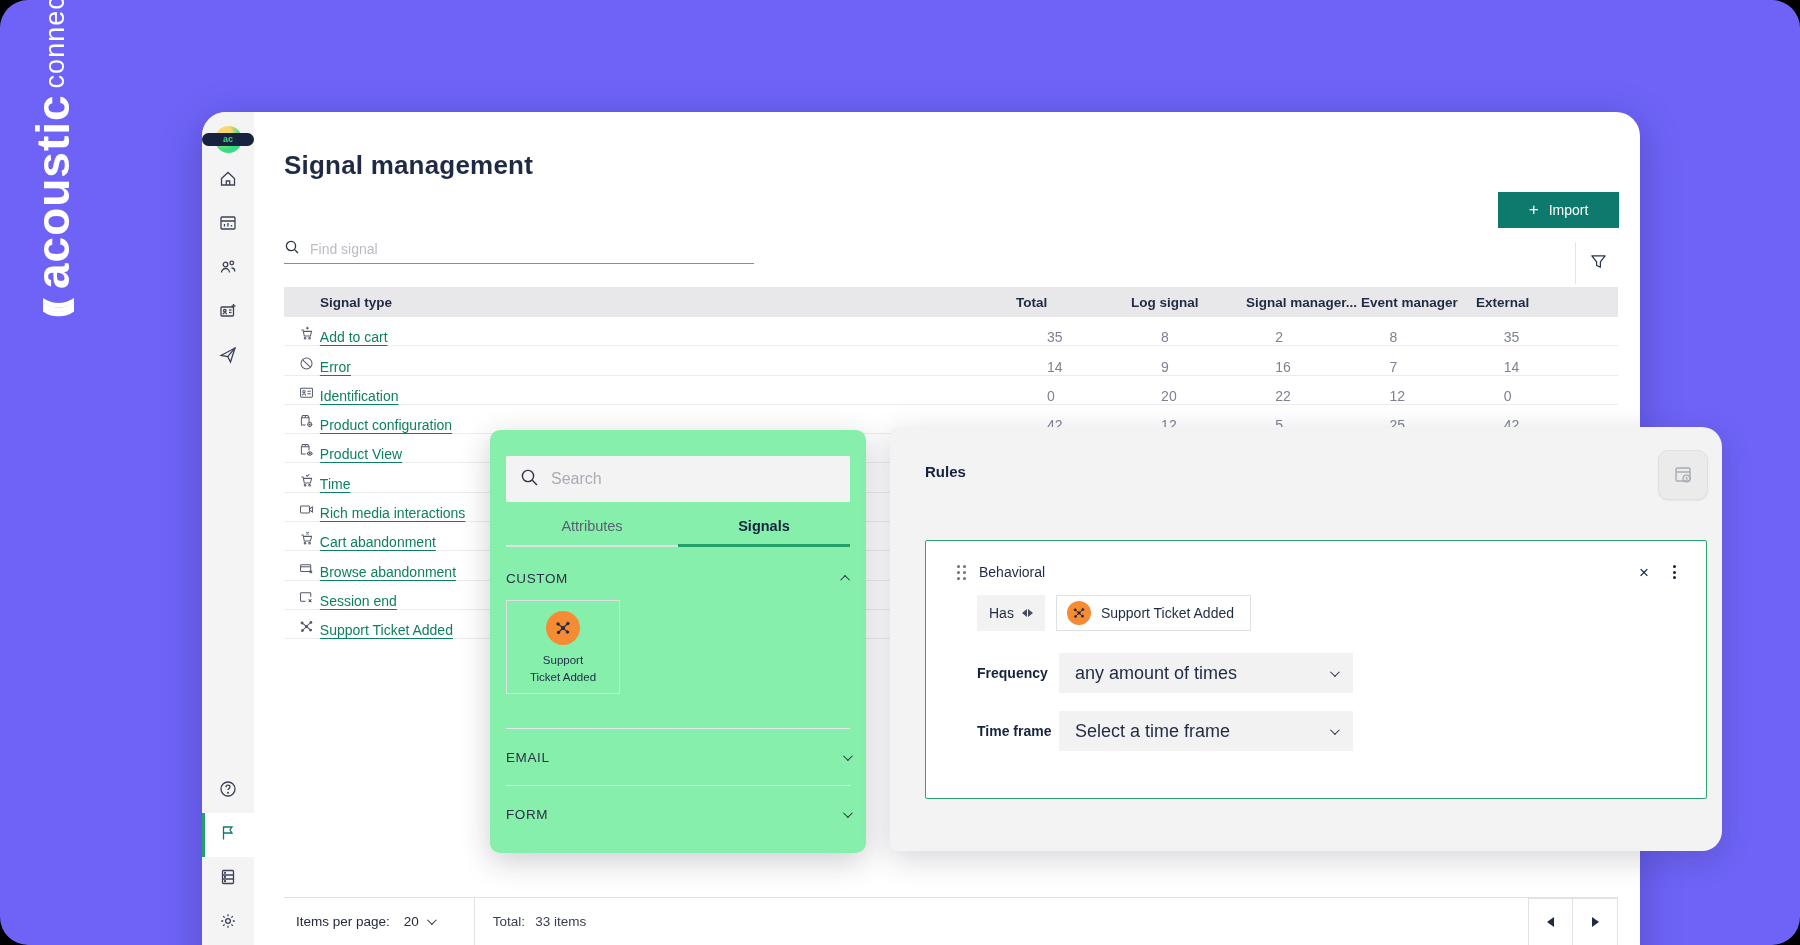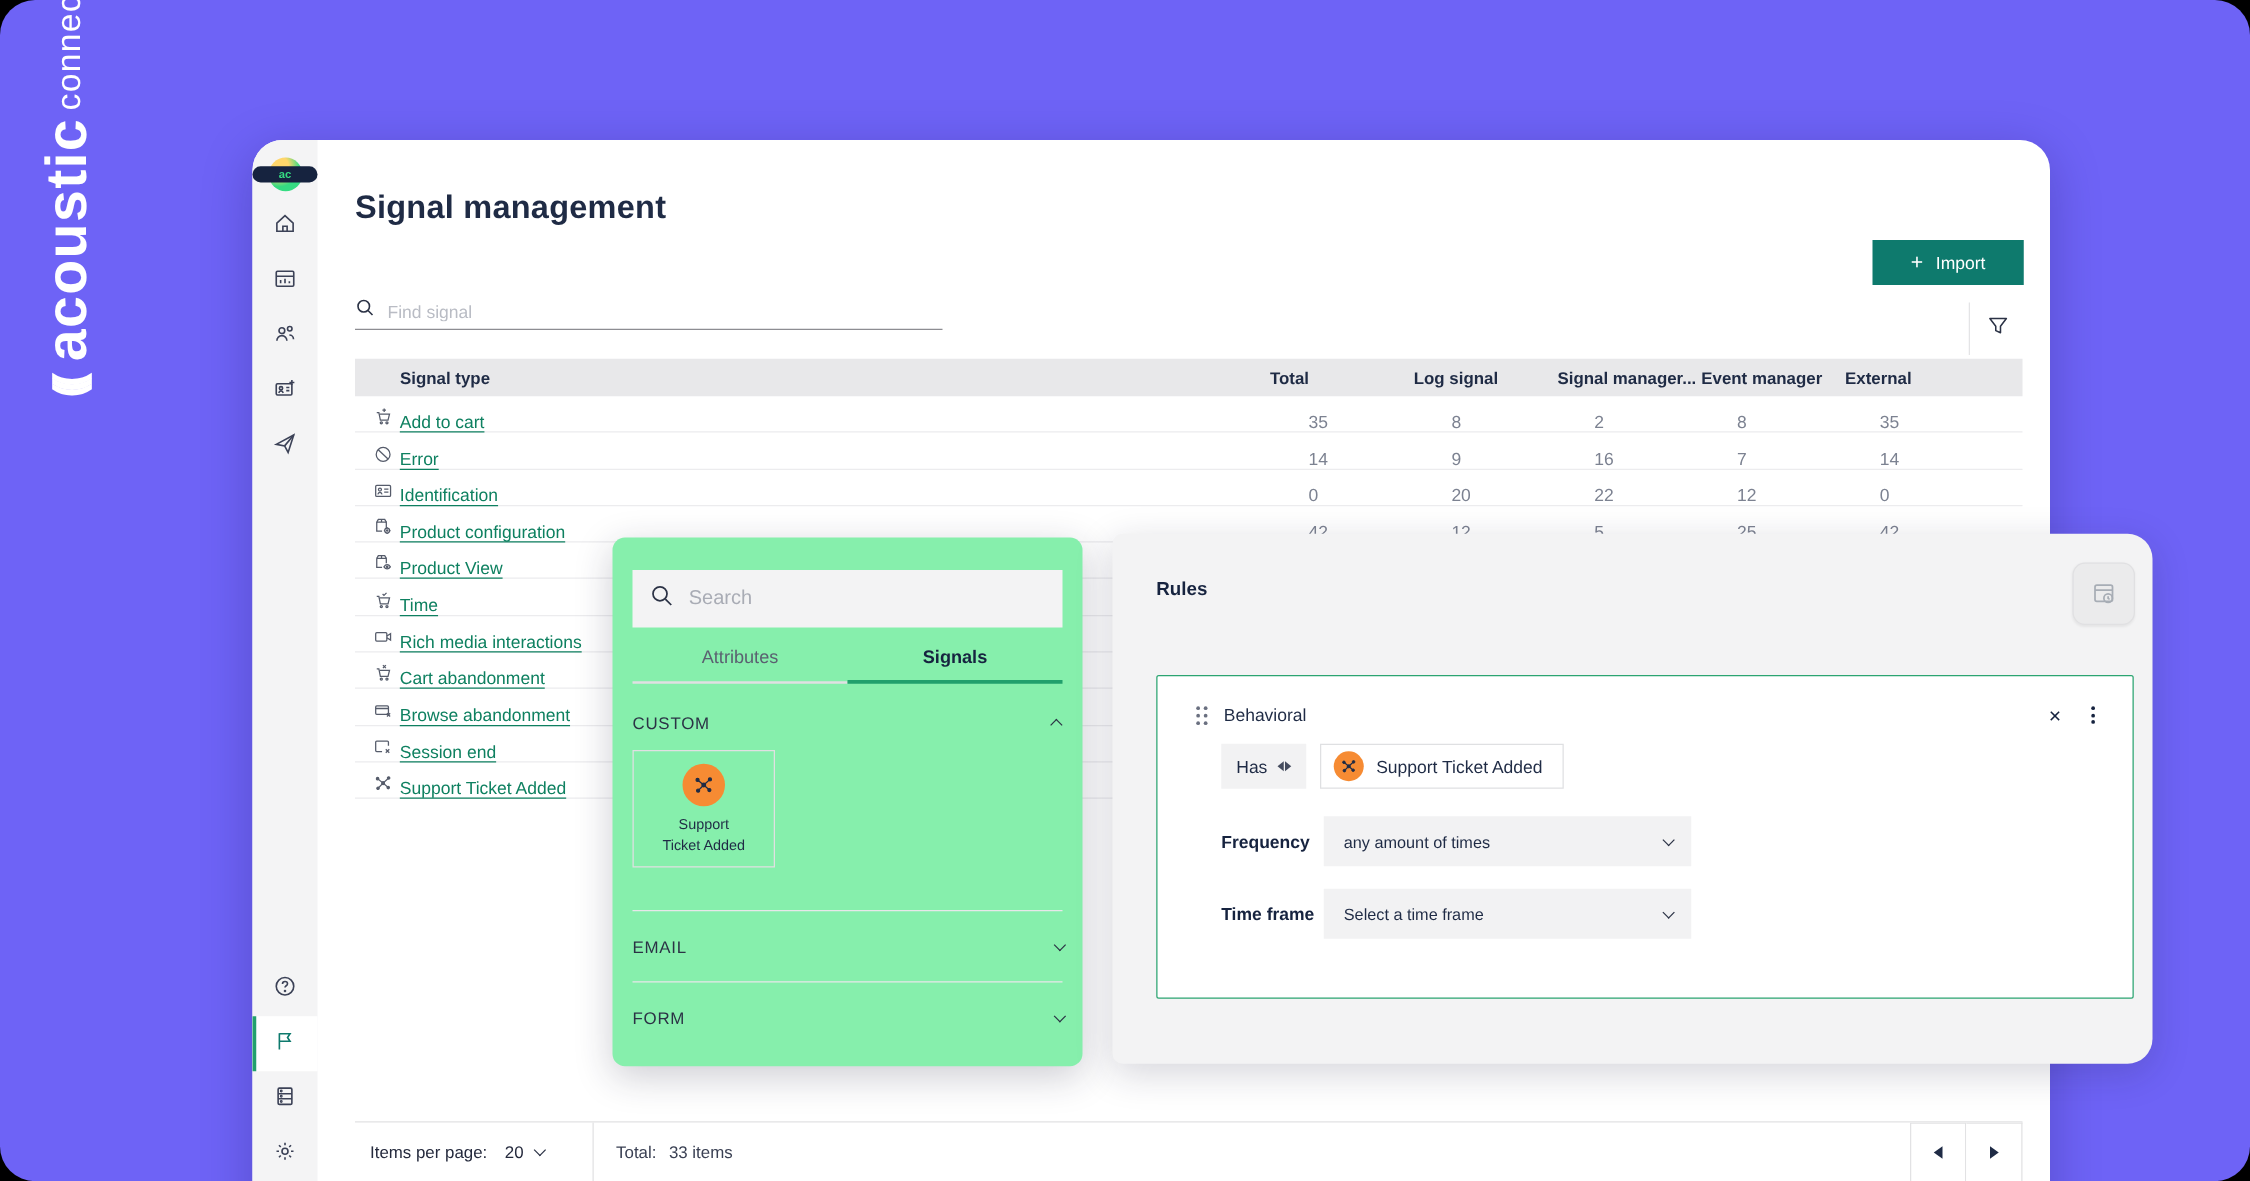--- a/index.html
+++ b/index.html
@@ -100,21 +100,21 @@
   .rc-body { margin-left:20px; }
   .rc-chips { display:flex; margin-top:14px; gap:11px; }
   .chip-op { height:36px; background:#f2f2f3; display:flex; align-items:center; gap:8px; padding:0 12px; font-size:14px; color:#1f2b45; cursor:pointer; }
   .swap-icon { display:flex; gap:1px; }
   .swap-icon b { width:0; height:0; border-top:4px solid transparent; border-bottom:4px solid transparent; }
   .swap-icon .l { border-right:5px solid #454c5e; }
   .swap-icon .r { border-left:5px solid #454c5e; }
   .chip-signal { height:36px; background:#fff; border:1px solid #dfe0e2; display:flex; align-items:center; gap:10px; padding:0 16px 0 10px; font-size:14px; color:#1f2b45; cursor:pointer; }
   .rc-row { display:flex; align-items:center; margin-top:22px; }
   .rc-row-label { width:82px; font-size:14px; font-weight:bold; color:#16233f; }
-  .rc-select { width:294px; height:40px; background:#f2f2f3; display:flex; align-items:center; justify-content:space-between; padding:0 16px; font-size:13px; color:#1f2b45; cursor:pointer; }
+  .rc-select { width:294px; height:40px; background:#f2f2f3; display:flex; align-items:center; justify-content:space-between; padding:0 16px; font-size:18px; color:#1f2b45; cursor:pointer; }
 </style>
 </head>
 <body>
 
 <div class="screen">
 
   <div class="brand">
     <span class="brand-waves">(((</span>
     <span class="brand-word">acoustic</span>
     <span class="brand-product">connect</span>

